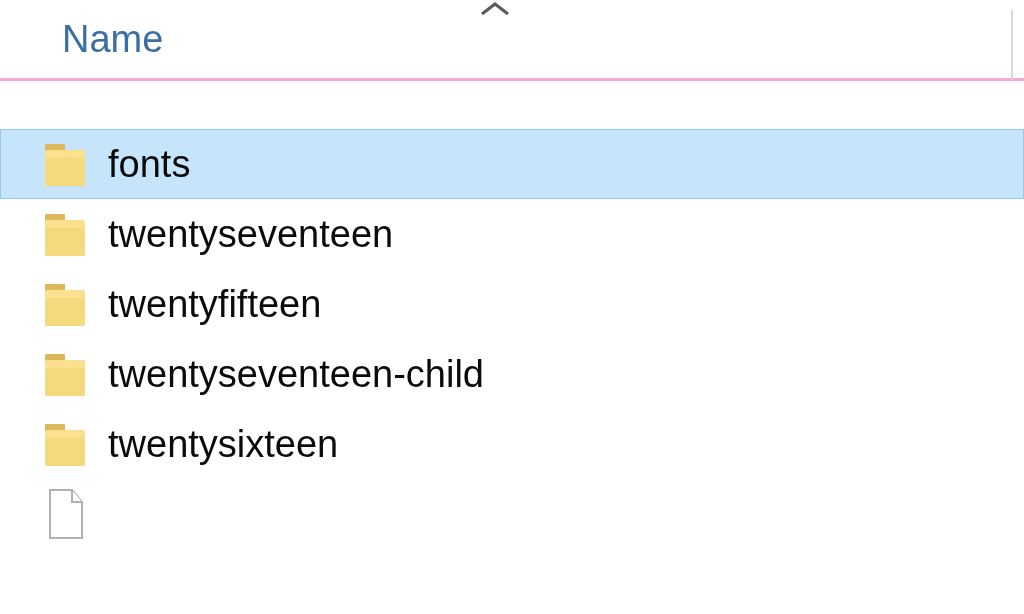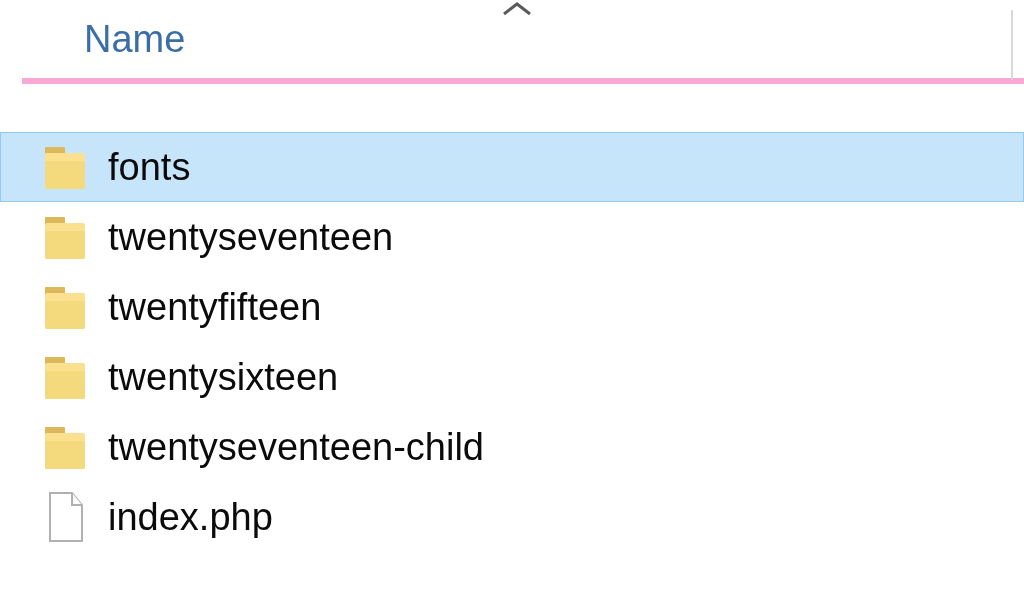--- a/index.html
+++ b/index.html
@@ -9,22 +9,21 @@
       height: 614px;
       background: #ffffff;
       font-family: "Segoe UI", Arial, sans-serif;
       overflow: hidden;
       position: relative;
     }
     .column-header {
       position: relative;
       height: 78px;
       user-select: none;
-      border-bottom: 6px solid #f9a8d4;
-      margin-left: 22px;
+      border-bottom: 3px solid #f9a8d4;
     }
     .column-header .label {
       position: absolute;
       left: 62px;
       top: 18px;
       font-size: 38px;
       color: #3a6ea5;
       font-weight: 400;
     }
     .column-header .sort-chevron {
@@ -149,37 +148,36 @@
   </div>
 
   <div class="row">
     <span class="icon folder-icon">
       <svg viewBox="0 0 50 60">
         <rect class="tab-back" x="5" y="10" width="20" height="12" rx="1"></rect>
         <rect class="folder-body" x="5" y="16" width="40" height="36" rx="2"></rect>
         <rect class="folder-front" x="5" y="24" width="40" height="28" rx="2"></rect>
       </svg>
     </span>
-    <span class="filename">twentysixteen</span>
+    <span class="filename">twentyseventeen-child</span>
   </div>
 
   <div class="row">
     <span class="icon folder-icon">
       <svg viewBox="0 0 50 60">
         <rect class="tab-back" x="5" y="10" width="20" height="12" rx="1"></rect>
         <rect class="folder-body" x="5" y="16" width="40" height="36" rx="2"></rect>
         <rect class="folder-front" x="5" y="24" width="40" height="28" rx="2"></rect>
       </svg>
     </span>
-    <span class="filename">twentyseventeen-child</span>
+    <span class="filename">twentysixteen</span>
   </div>
 
   <div class="row">
     <span class="icon file-icon">
       <svg viewBox="0 0 50 60">
         <path class="page" d="M10 6 H32 L42 18 V54 H10 Z"></path>
         <path class="fold" d="M32 6 V18 H42"></path>
       </svg>
     </span>
-    <span class="filename">index.php</span>
   </div>
 
 </div>
 
 </body></html>

